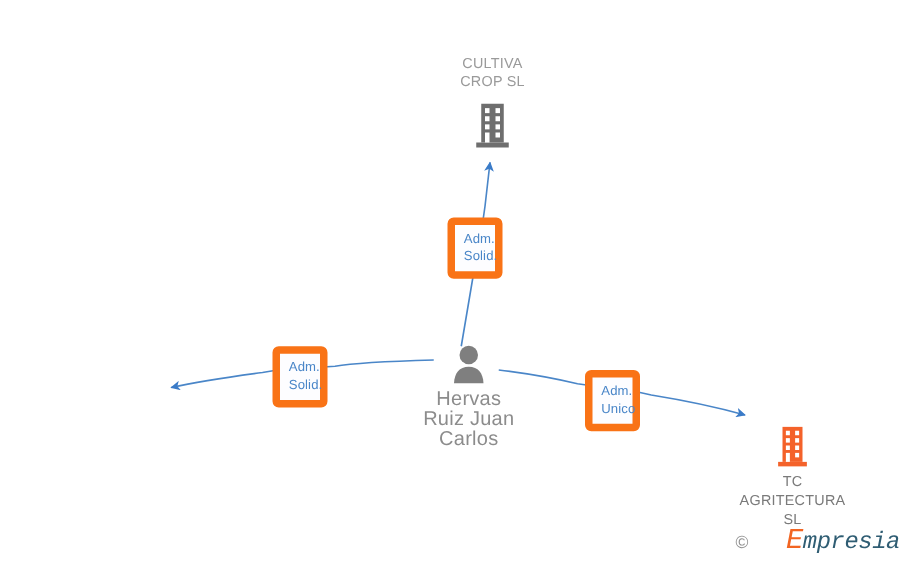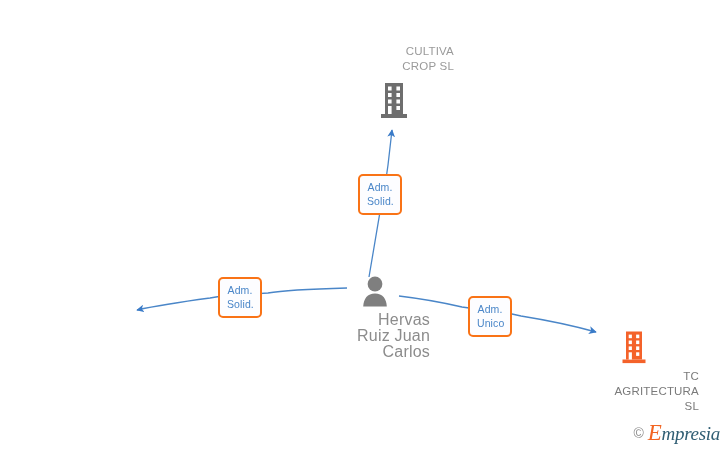--- a/index.html
+++ b/index.html
@@ -21,21 +21,21 @@
   }
   #edge-layer {
     position: absolute;
     left: 0;
     top: 0;
     width: 728px;
     height: 450px;
   }
   .node {
     position: absolute;
-    text-align: right;
+    text-align: center;
     user-select: none;
   }
   .node-icon {
     display: block;
     margin: 0 auto;
   }
   .node-label {
     display: block;
     font-size: 11.5px;
     line-height: 15px;
@@ -47,21 +47,21 @@
     color: #7a7a7a;
   }
   .node-label.person {
     color: #8c8c8c;
     font-size: 16px;
     line-height: 16px;
   }
   .edge-label {
     position: absolute;
     box-sizing: border-box;
-    border: 2px solid #f97316;
+    border: 6px solid #f97316;
     border-radius: 5px;
     background: #fdfdff;
     color: #4a86c8;
     font-size: 10.5px;
     line-height: 14px;
     text-align: center;
     padding: 4px 7px 5px 7px;
     white-space: pre-line;
     letter-spacing: 0.1px;
   }
@@ -72,26 +72,27 @@
     display: flex;
     align-items: center;
     gap: 4px;
   }
   .wm-c {
     font-size: 14px;
     color: #8d8d8d;
     line-height: 1;
   }
   .wm-text {
-    font-family: Liberation Serif, serif;
+    font-family: Liberation Mono, monospace;
     font-style: italic;
     font-size: 19px;
     line-height: 1;
     color: #2f5d73;
     letter-spacing: -0.3px;
+    margin-left: 26px;
   }
   .wm-text .wm-first {
     color: #f26522;
     font-size: 23px;
   }
 </style>
 </head>
 <body>
 
 <div id="diagram-canvas">
@@ -131,21 +132,21 @@
     <svg class="node-icon" width="32" height="34" viewBox="0 0 32 34">
       <circle cx="16" cy="9" r="7.4" fill="#7f7f7f"></circle>
       <path d="M 16 18.4 C 8.4 18.4, 4.6 23.6, 4.2 31.5 L 27.8 31.5 C 27.4 23.6, 23.6 18.4, 16 18.4 Z" fill="#7f7f7f"></path>
     </svg>
     <span class="node-label person" style="margin-top:3px;">Hervas
 Ruiz Juan
 Carlos</span>
   </div>
 
 
-  <div class="node" style="left:569px; top:329px; width:130px;">
+  <div class="node" style="left:569px; top:339px; width:130px;">
     <svg class="node-icon" width="28" height="36" viewBox="0 0 28 36">
       <rect x="6" y="2.5" width="16" height="28" fill="#f4622a"></rect>
       <rect x="2.5" y="30.5" width="23" height="3.6" fill="#f4622a"></rect>
       <rect x="8.7" y="5.6" width="3.2" height="3.6" fill="#ffffff"></rect>
       <rect x="16.1" y="5.6" width="3.2" height="3.6" fill="#ffffff"></rect>
       <rect x="8.7" y="11.5" width="3.2" height="3.6" fill="#ffffff"></rect>
       <rect x="16.1" y="11.5" width="3.2" height="3.6" fill="#ffffff"></rect>
       <rect x="8.7" y="17.4" width="3.2" height="3.6" fill="#ffffff"></rect>
       <rect x="16.1" y="17.4" width="3.2" height="3.6" fill="#ffffff"></rect>
       <rect x="8.7" y="23.3" width="3.2" height="7.2" fill="#ffffff"></rect>

